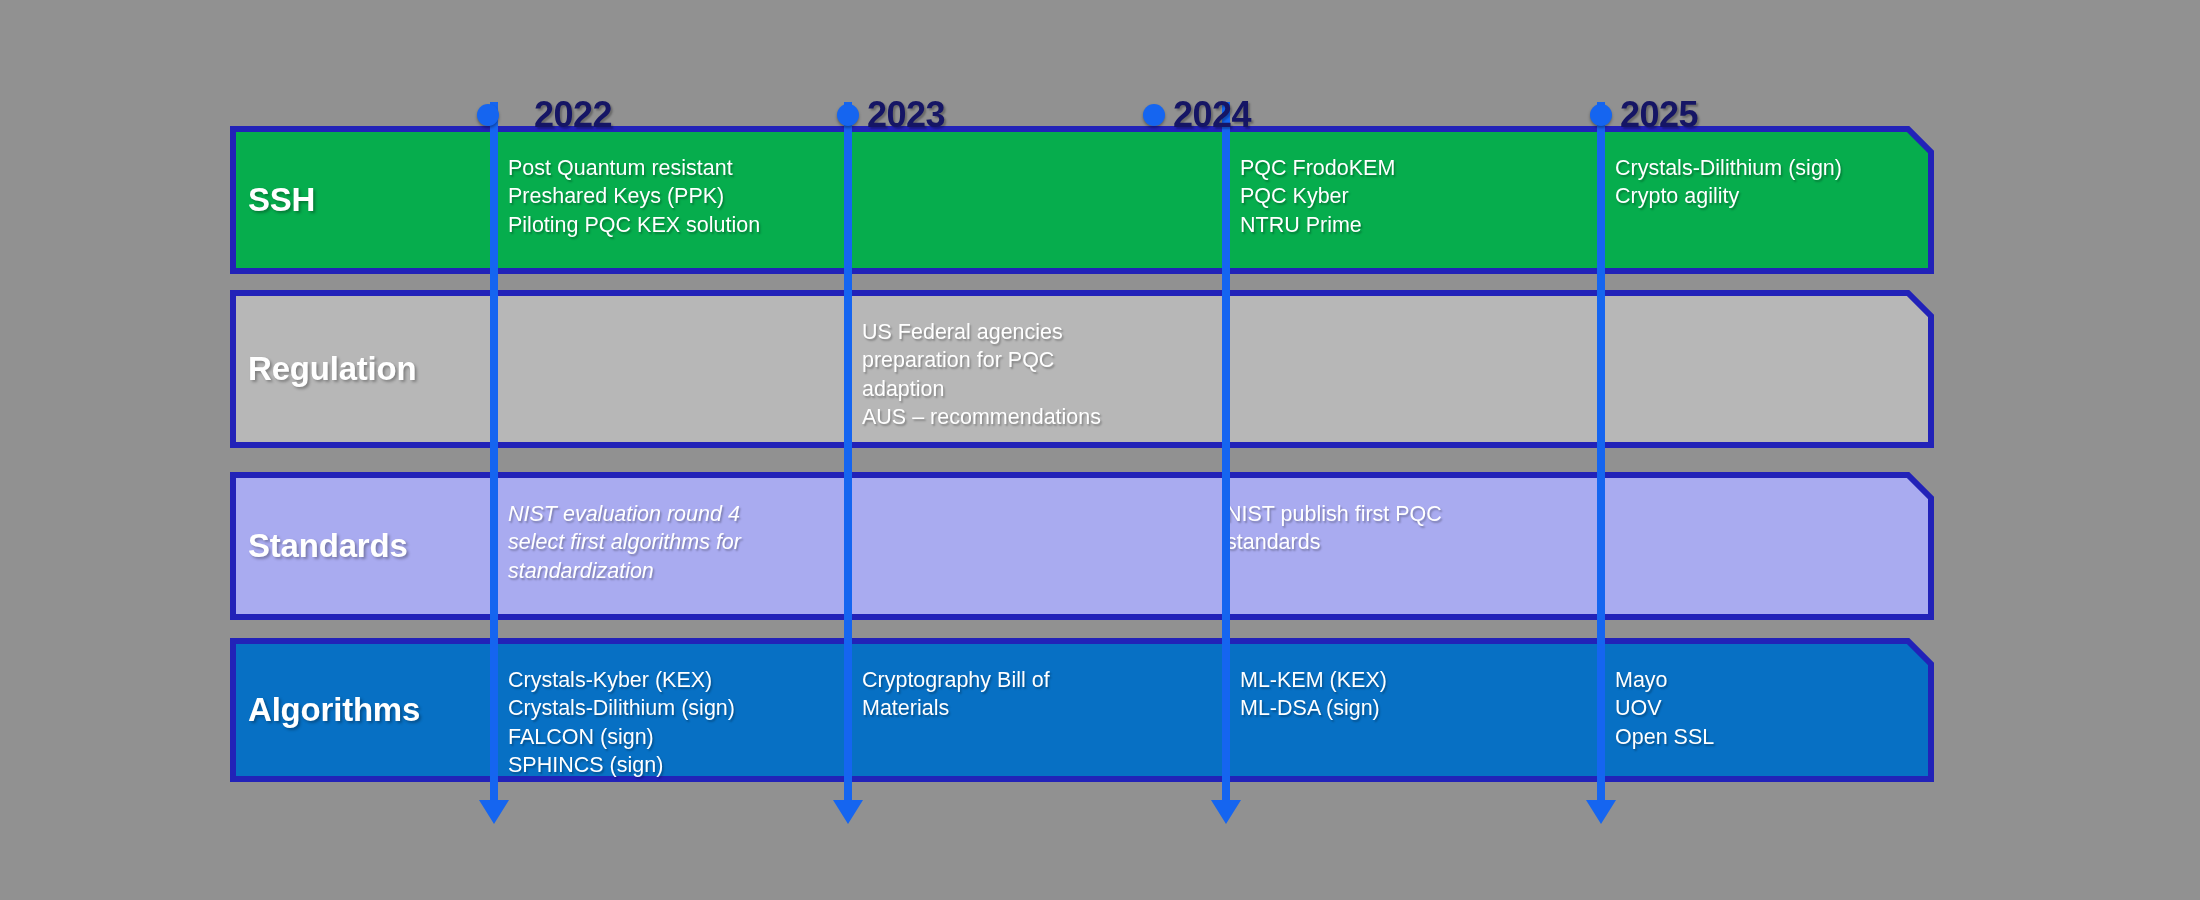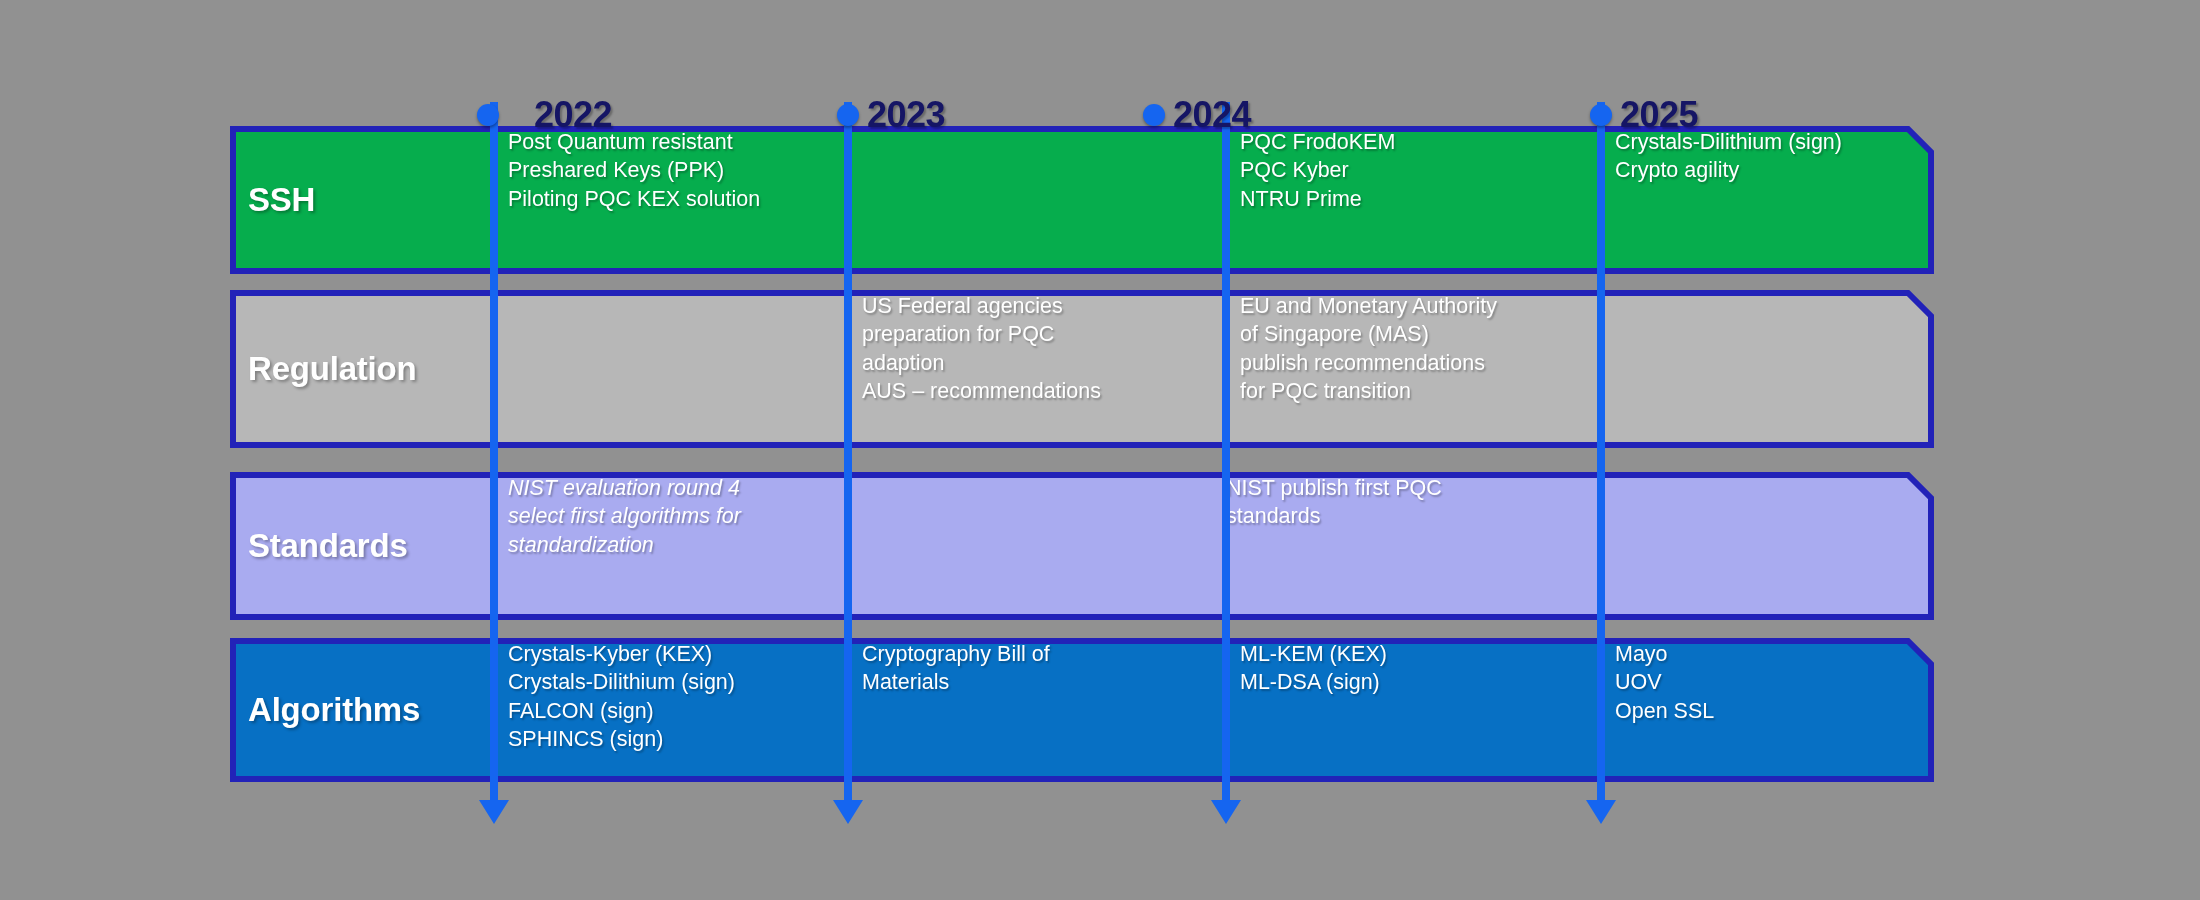--- a/index.html
+++ b/index.html
@@ -94,21 +94,21 @@
     z-index:20;
     color:#ffffff;
     font-size:21.5px;
     line-height:1.32;
     font-weight:500;
     text-shadow:1.5px 1.5px 2px rgba(0,0,0,.28);
     white-space:pre-line;
     box-sizing:border-box;
     padding-top:14px;
   }
-  .cell.anchor-top{padding-top:2px;}
+  .cell.anchor-top{padding-top:28px;}
 </style>
 </head>
 <body>
 
 <div id="canvas">
     <div class="rail" style="left: 490px;"></div>
     <div class="rail-arrow" style="left: 479px; top: 800px;"></div>
     <div class="rail" style="left: 844px;"></div>
     <div class="rail-arrow" style="left: 833px; top: 800px;"></div>
     <div class="rail" style="left: 1222px;"></div>
@@ -132,24 +132,20 @@
     </div>
     <div class="row" style="left: 230px; top: 290px; width: 1704px; height: 158px;">
       <svg class="row-shape" viewBox="0 0 1704 158" preserveAspectRatio="none">
         <path d="M3,3 L1678,3 L1701,26 L1701,155 L3,155 Z" fill="#b7b7b7" stroke="#2222b8" stroke-width="6"></path>
       </svg>
       <div class="row-label">Regulation</div>
       <div class="cell anchor-top" style="left: 632px; width: 358px; height: 158px;">US Federal agencies
 preparation for  PQC
 adaption
 AUS – recommendations</div>
-      <div class="cell anchor-top" style="left: 1010px; width: 355px; height: 158px;">EU and Monetary Authority
-of Singapore (MAS)
-publish recommendations
-for PQC transition</div>
       <div class="cell anchor-top" style="left: 1385px; width: 303px; height: 158px;"></div>
     </div>
     <div class="row" style="left: 230px; top: 472px; width: 1704px; height: 148px;">
       <svg class="row-shape" viewBox="0 0 1704 148" preserveAspectRatio="none">
         <path d="M3,3 L1678,3 L1701,26 L1701,145 L3,145 Z" fill="#a9abf0" stroke="#2222b8" stroke-width="6"></path>
       </svg>
       <div class="row-label">Standards</div>
       <div class="cell anchor-top" style="left: 278px; width: 334px; height: 148px; font-style: italic;">NIST evaluation round 4
 select first algorithms for
 standardization</div>

